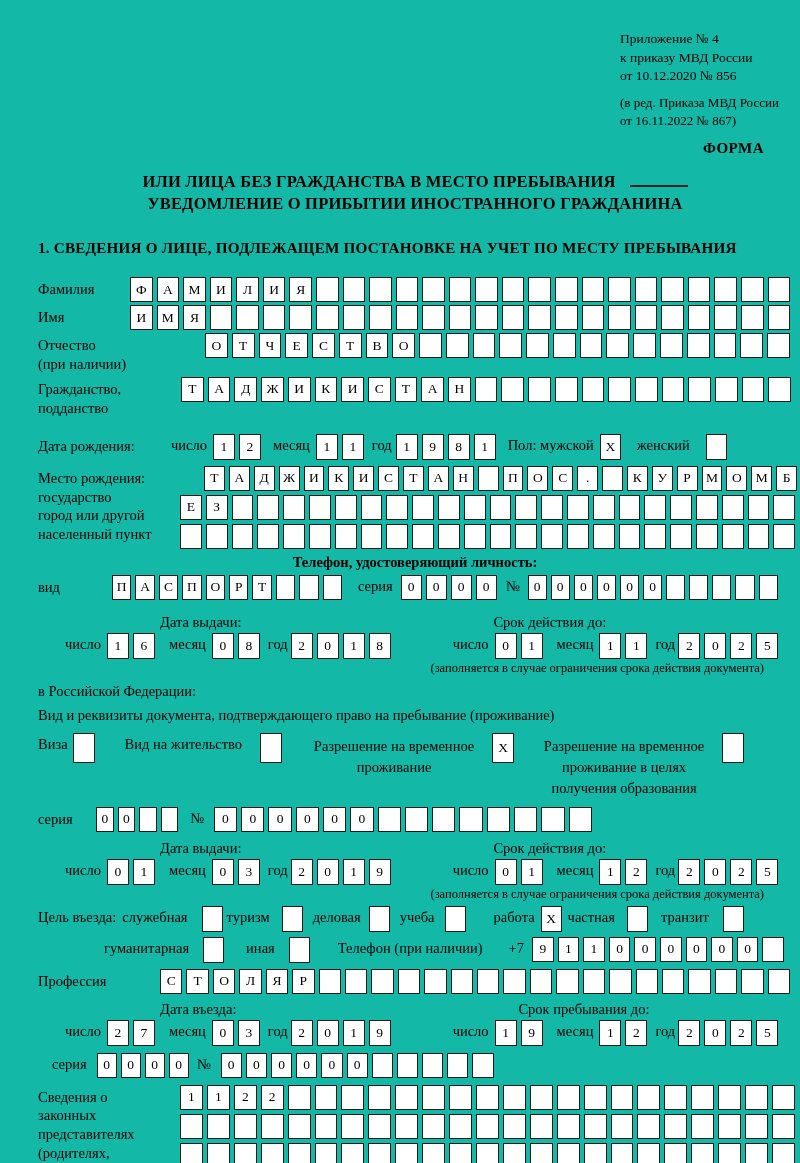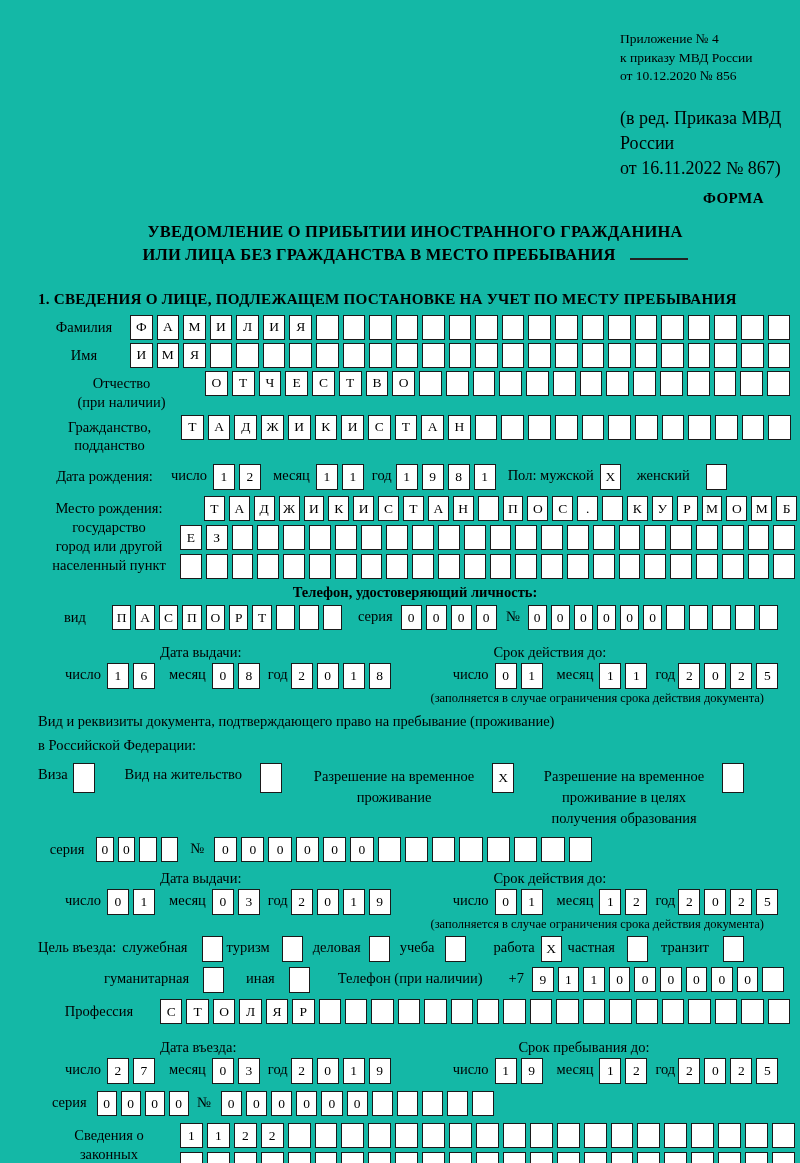--- a/index.html
+++ b/index.html
@@ -4,29 +4,29 @@
 <style>
   html,body{margin:0;padding:0;background:#888;}
   .page{
     width:800px;height:1163px;background:#14b8a6;color:#000;
     font-family:Liberation Serif, serif;font-size:14.5px;
     box-sizing:border-box;padding:30px 8px 12px 38px;position:relative;overflow:hidden;
     margin:0 auto;
   }
   
   .hdr{margin-left:582px;line-height:1.38;font-size:13.5px;}
-  .hdr-sub{font-size:18px;margin-top:20px;line-height:1.38;}
+  .hdr-sub{font-size:13px;margin-top:8px;line-height:1.38;}
   .forma{text-align:right;padding-right:28px;font-weight:bold;font-size:15px;margin-top:10px;letter-spacing:.5px;}
   
   .title{text-align:center;font-weight:bold;font-size:16.5px;margin-top:14px;line-height:1.35;letter-spacing:.2px;}
   .title-underline{display:inline-block;width:58px;border-bottom:2.2px solid #222;margin-left:14px;height:14px;}
-  .sec-heading{font-weight:bold;font-size:15.2px;margin-top:24px;margin-bottom:7px;letter-spacing:.2px;}
+  .sec-heading{font-weight:bold;font-size:15.2px;margin-top:24px;margin-bottom:20px;letter-spacing:.2px;}
   
   .frow{display:flex;align-items:flex-start;margin-bottom:3px;}
-  .flabel{flex:0 0 auto;line-height:1.3;text-align:center;}
+  .flabel{flex:0 0 auto;line-height:1.3;}
   .ml{white-space:pre-line;}
   
   .boxes{display:flex;gap:4px;}
   .cell{
     flex:1 1 0;min-width:0;box-sizing:border-box;height:25px;
     border:1.8px solid #1a1a1a;display:flex;align-items:center;justify-content:center;
     font-size:13.5px;background:#fff;
   }
   .dcells .cell{flex:0 0 22px;height:26px;}
   .cb .cell{flex:0 0 21px;height:26px;}
@@ -51,24 +51,24 @@
     <div>к приказу МВД России</div>
     <div>от 10.12.2020 № 856</div>
     <div class="hdr-sub">
       <div>(в ред. Приказа МВД России</div>
       <div>от 16.11.2022 № 867)</div>
     </div>
   </div>
   <div class="forma">ФОРМА</div>
 
   <div class="title">
-    <div>УВЕДОМЛЕНИЕ О ПРИБЫТИИ ИНОСТРАННОГО ГРАЖДАНИНА</div>
     <div>
       <span>ИЛИ ЛИЦА БЕЗ ГРАЖДАНСТВА В МЕСТО ПРЕБЫВАНИЯ</span><span class="title-underline"></span>
     </div>
+    <div>УВЕДОМЛЕНИЕ О ПРИБЫТИИ ИНОСТРАННОГО ГРАЖДАНИНА</div>
   </div>
 
   <div class="sec-heading">1. СВЕДЕНИЯ О ЛИЦЕ, ПОДЛЕЖАЩЕМ ПОСТАНОВКЕ НА УЧЕТ ПО МЕСТУ ПРЕБЫВАНИЯ</div>
 
   <div class="frow">
     <span class="flabel inline-lbl" style="width:92px">Фамилия</span>
     <span class="boxes" style="width:660px">
         <span class="cell">Ф</span>
         <span class="cell">А</span>
         <span class="cell">М</span>
@@ -150,21 +150,21 @@
         <span class="cell"></span>
         <span class="cell"></span>
         <span class="cell"></span>
         <span class="cell"></span>
         <span class="cell"></span>
         <span class="cell"></span>
         <span class="cell"></span>
       </span>
   </div>
 
-  <div class="frow" style="margin-bottom:9px">
+  <div class="frow" style="margin-bottom:16px">
     <span class="flabel ml inline-lbl" style="width:143px">Гражданство,
 подданство</span>
     <span class="boxes" style="width:610px">
         <span class="cell">Т</span>
         <span class="cell">А</span>
         <span class="cell">Д</span>
         <span class="cell">Ж</span>
         <span class="cell">И</span>
         <span class="cell">К</span>
         <span class="cell">И</span>
@@ -380,22 +380,22 @@
     <span class="boxes dcells">
         <span class="cell">2</span>
         <span class="cell">0</span>
         <span class="cell">2</span>
         <span class="cell">5</span>
       </span>
   </div>
   <div class="note">(заполняется в случае ограничения срока действия документа)</div>
 
   <div class="res-lines">
+    <div>в Российской Федерации:</div>
     <div>Вид и реквизиты документа, подтверждающего право на пребывание (проживание)</div>
-    <div>в Российской Федерации:</div>
   </div>
 
   <div class="frow" style="margin-top:5px;margin-bottom:8px">
     <span class="inline-lbl">Виза</span>
     <span class="boxes cb cb-tall" style="margin-left:5px">
         <span class="cell"></span>
       </span>
     <span class="inline-lbl" style="margin-left:30px">Вид на жительство</span>
     <span class="boxes cb cb-tall" style="margin-left:18px">
         <span class="cell"></span>
@@ -534,21 +534,21 @@
         <span class="cell">0</span>
         <span class="cell">0</span>
         <span class="cell">0</span>
         <span class="cell">0</span>
         <span class="cell">0</span>
         <span class="cell">0</span>
         <span class="cell"></span>
       </span>
   </div>
 
-  <div class="frow" style="margin-bottom:15px">
+  <div class="frow" style="margin-bottom:7px">
     <span class="flabel inline-lbl" style="width:122px">Профессия</span>
     <span class="boxes" style="width:630px">
         <span class="cell">С</span>
         <span class="cell">Т</span>
         <span class="cell">О</span>
         <span class="cell">Л</span>
         <span class="cell">Я</span>
         <span class="cell">Р</span>
         <span class="cell"></span>
         <span class="cell"></span>

